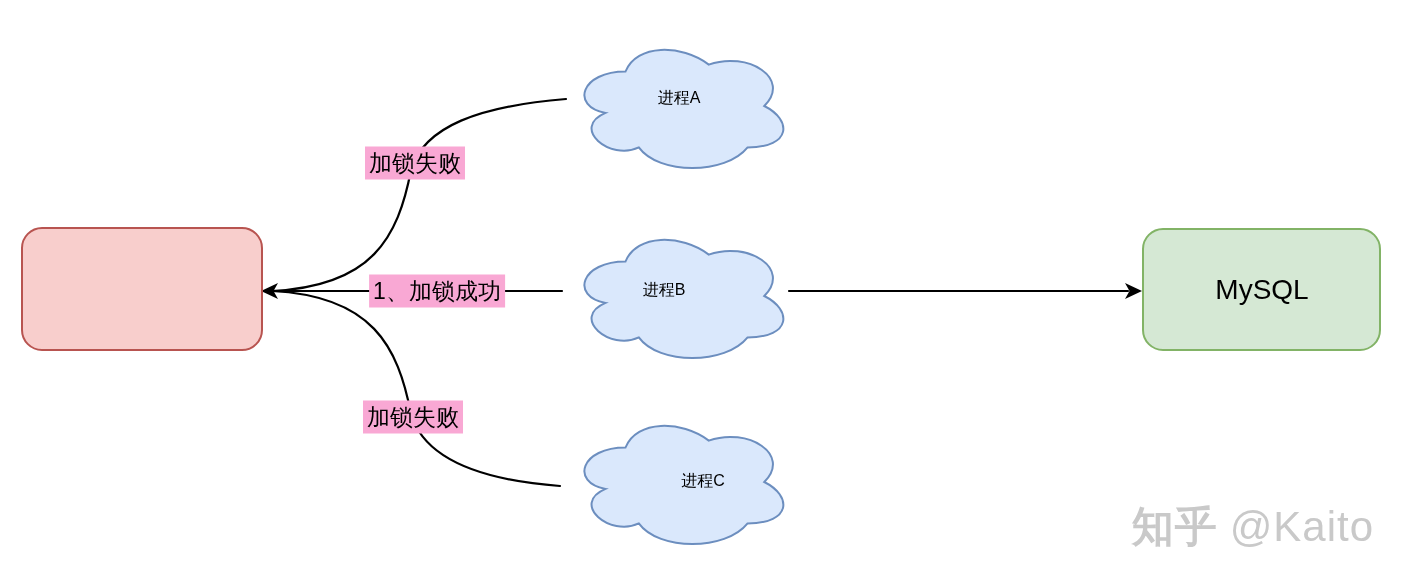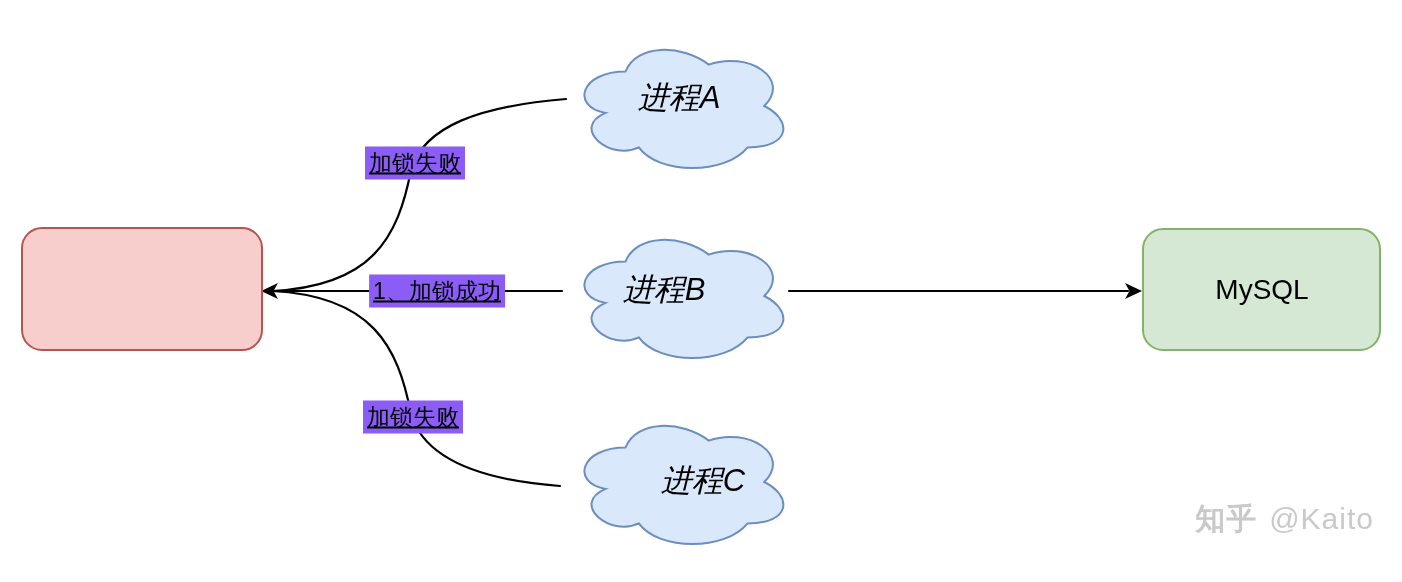--- a/index.html
+++ b/index.html
@@ -32,36 +32,35 @@
   }
 
   .label {
     position: absolute;
     transform: translate(-50%, -50%);
     white-space: nowrap;
     color: #000000;
     text-align: center;
   }
 
-  .node-label { font-size: 31px; line-height: 1.35; font-style: italic; }
+  .node-label { font-size: 16px; line-height: 1.35; }
 
   .mysql-label { font-size: 28px; text-align: right; }
 
   .edge-label {
     font-size: 23px;
-    background: #8b5cf6;
+    background: #f9a8d4;
     padding: 1px 4px;
-    text-decoration: underline;
   }
 
   .watermark {
     position: absolute;
     right: 28px;
     top: 499px;
-    font-size: 30px;
+    font-size: 42px;
     color: #c9c9c9;
     text-shadow: 2px 2px 0 #ffffff;
     white-space: nowrap;
     letter-spacing: 1px;
   }
   .watermark .brand { font-weight: 700; margin-right: 12px; }
   .watermark .handle { font-weight: 400; }
 </style>
 </head>
 <body>

